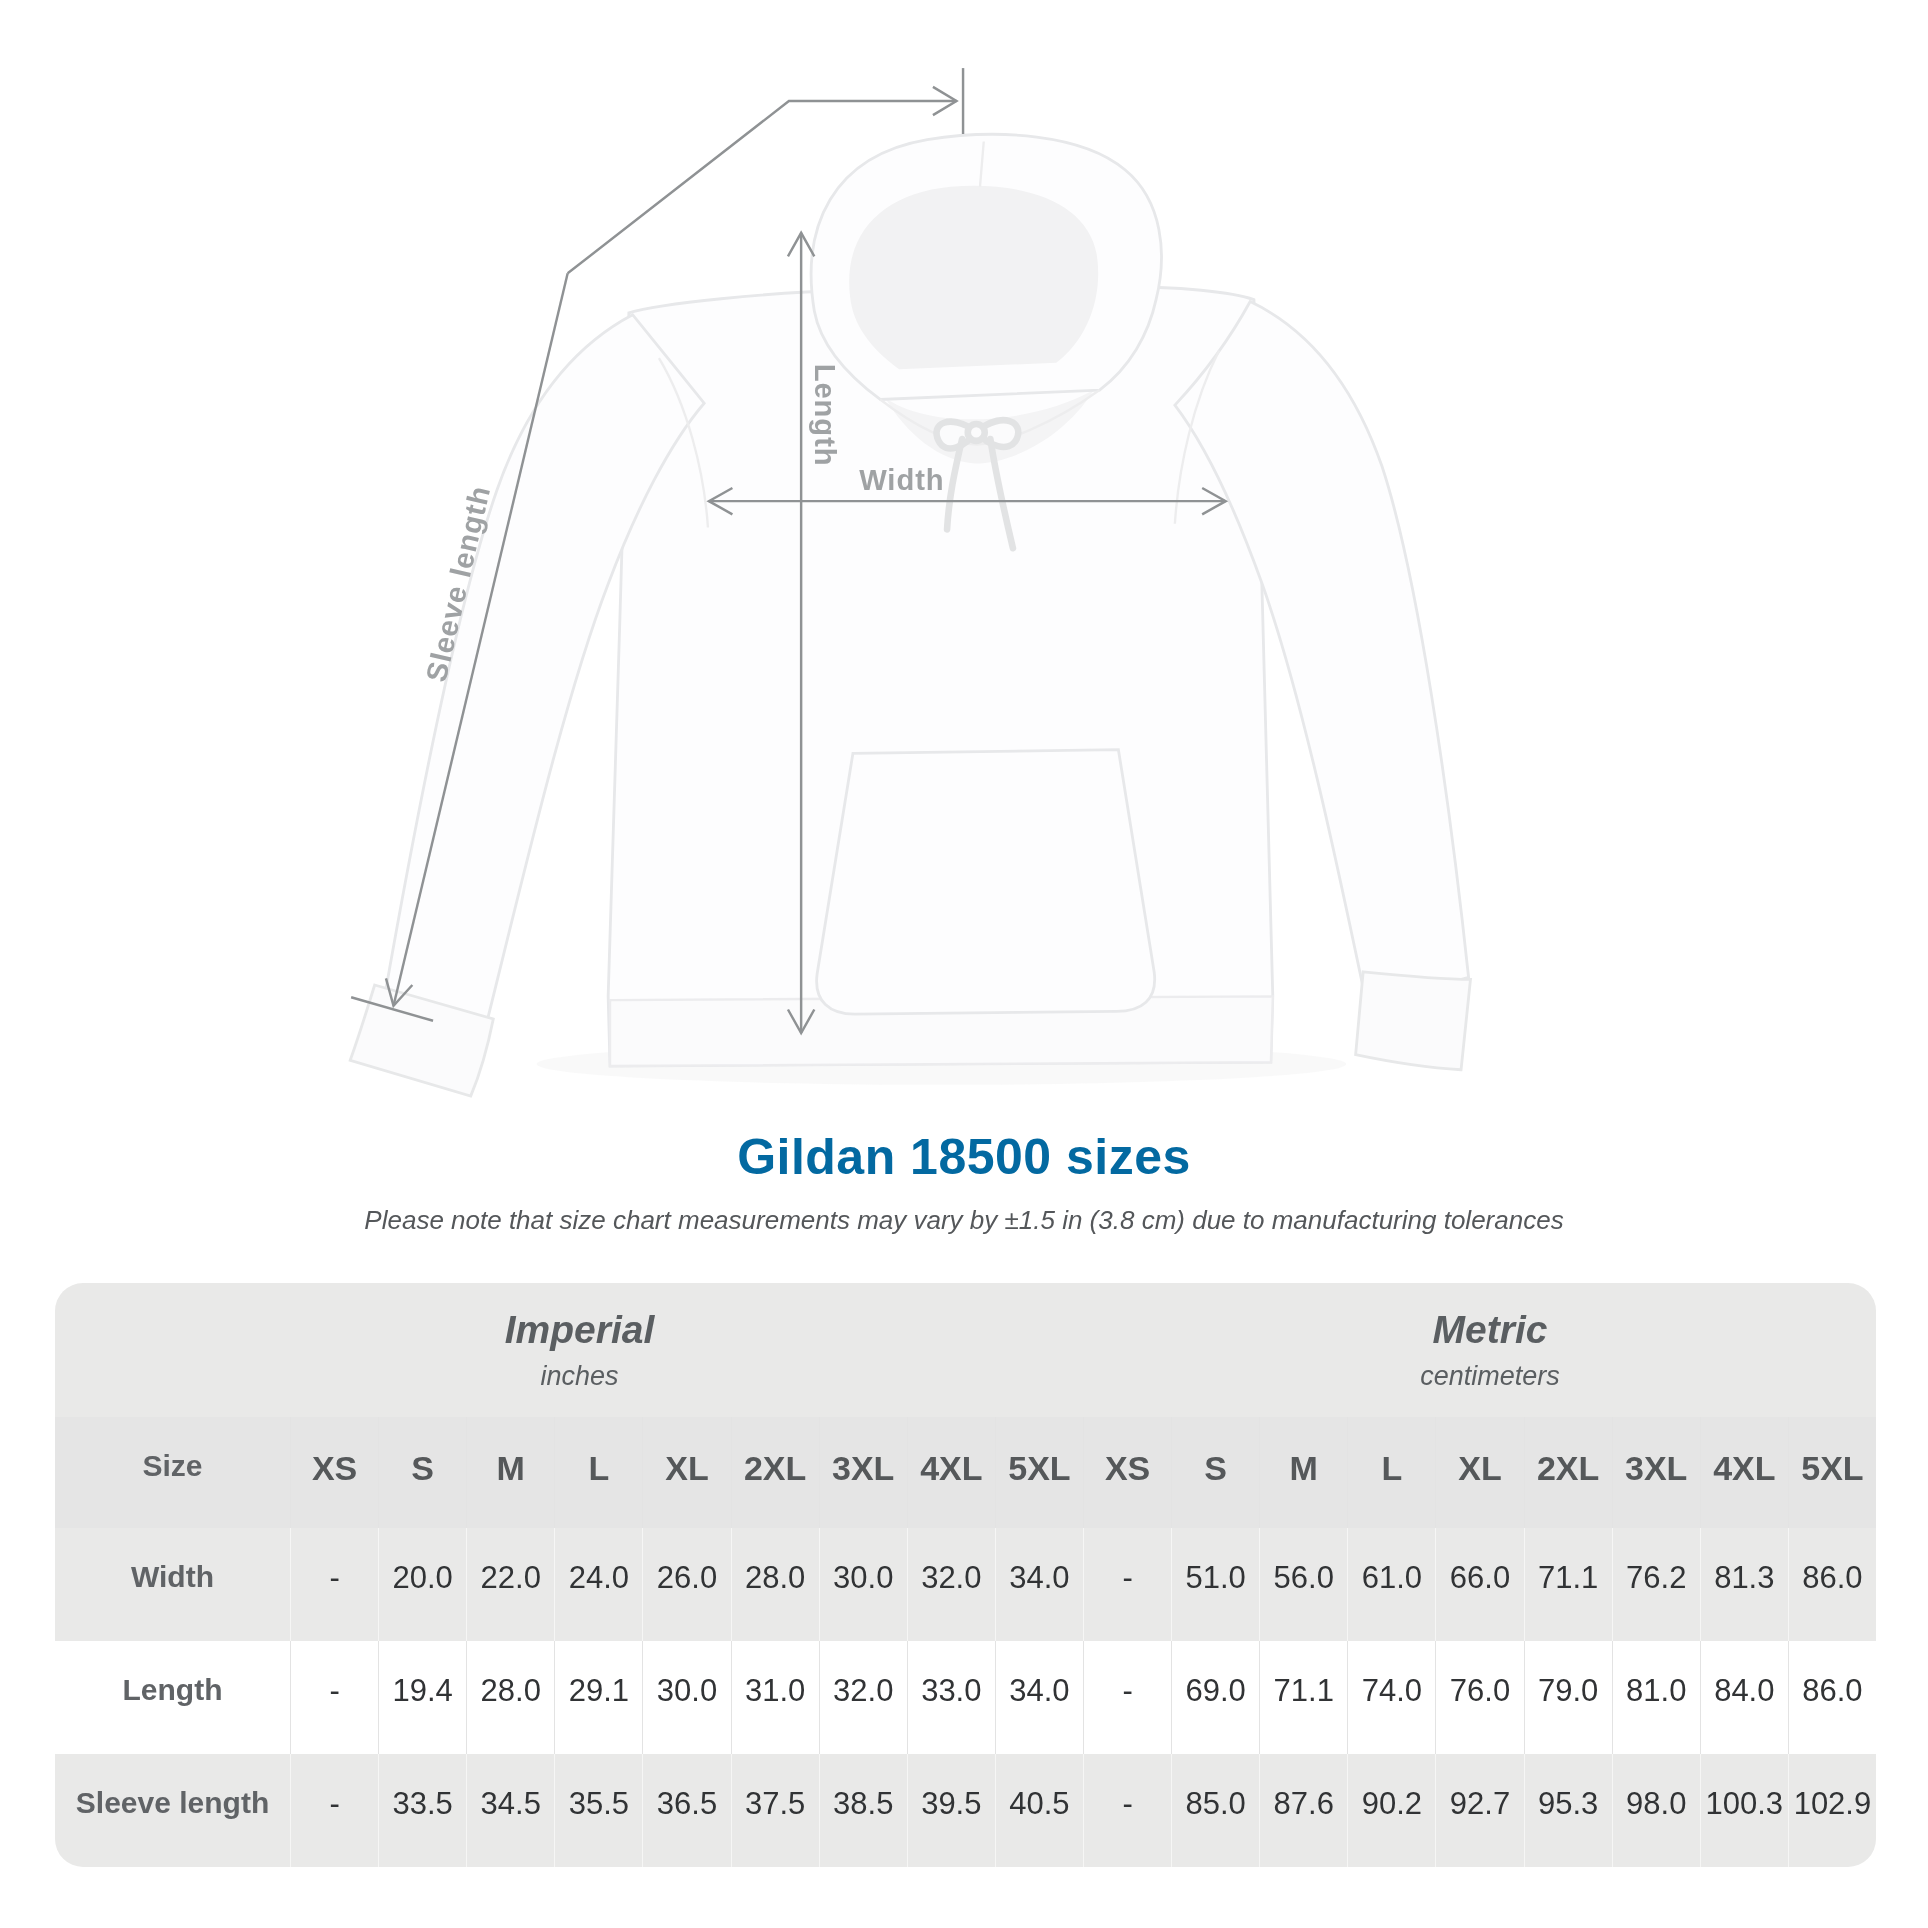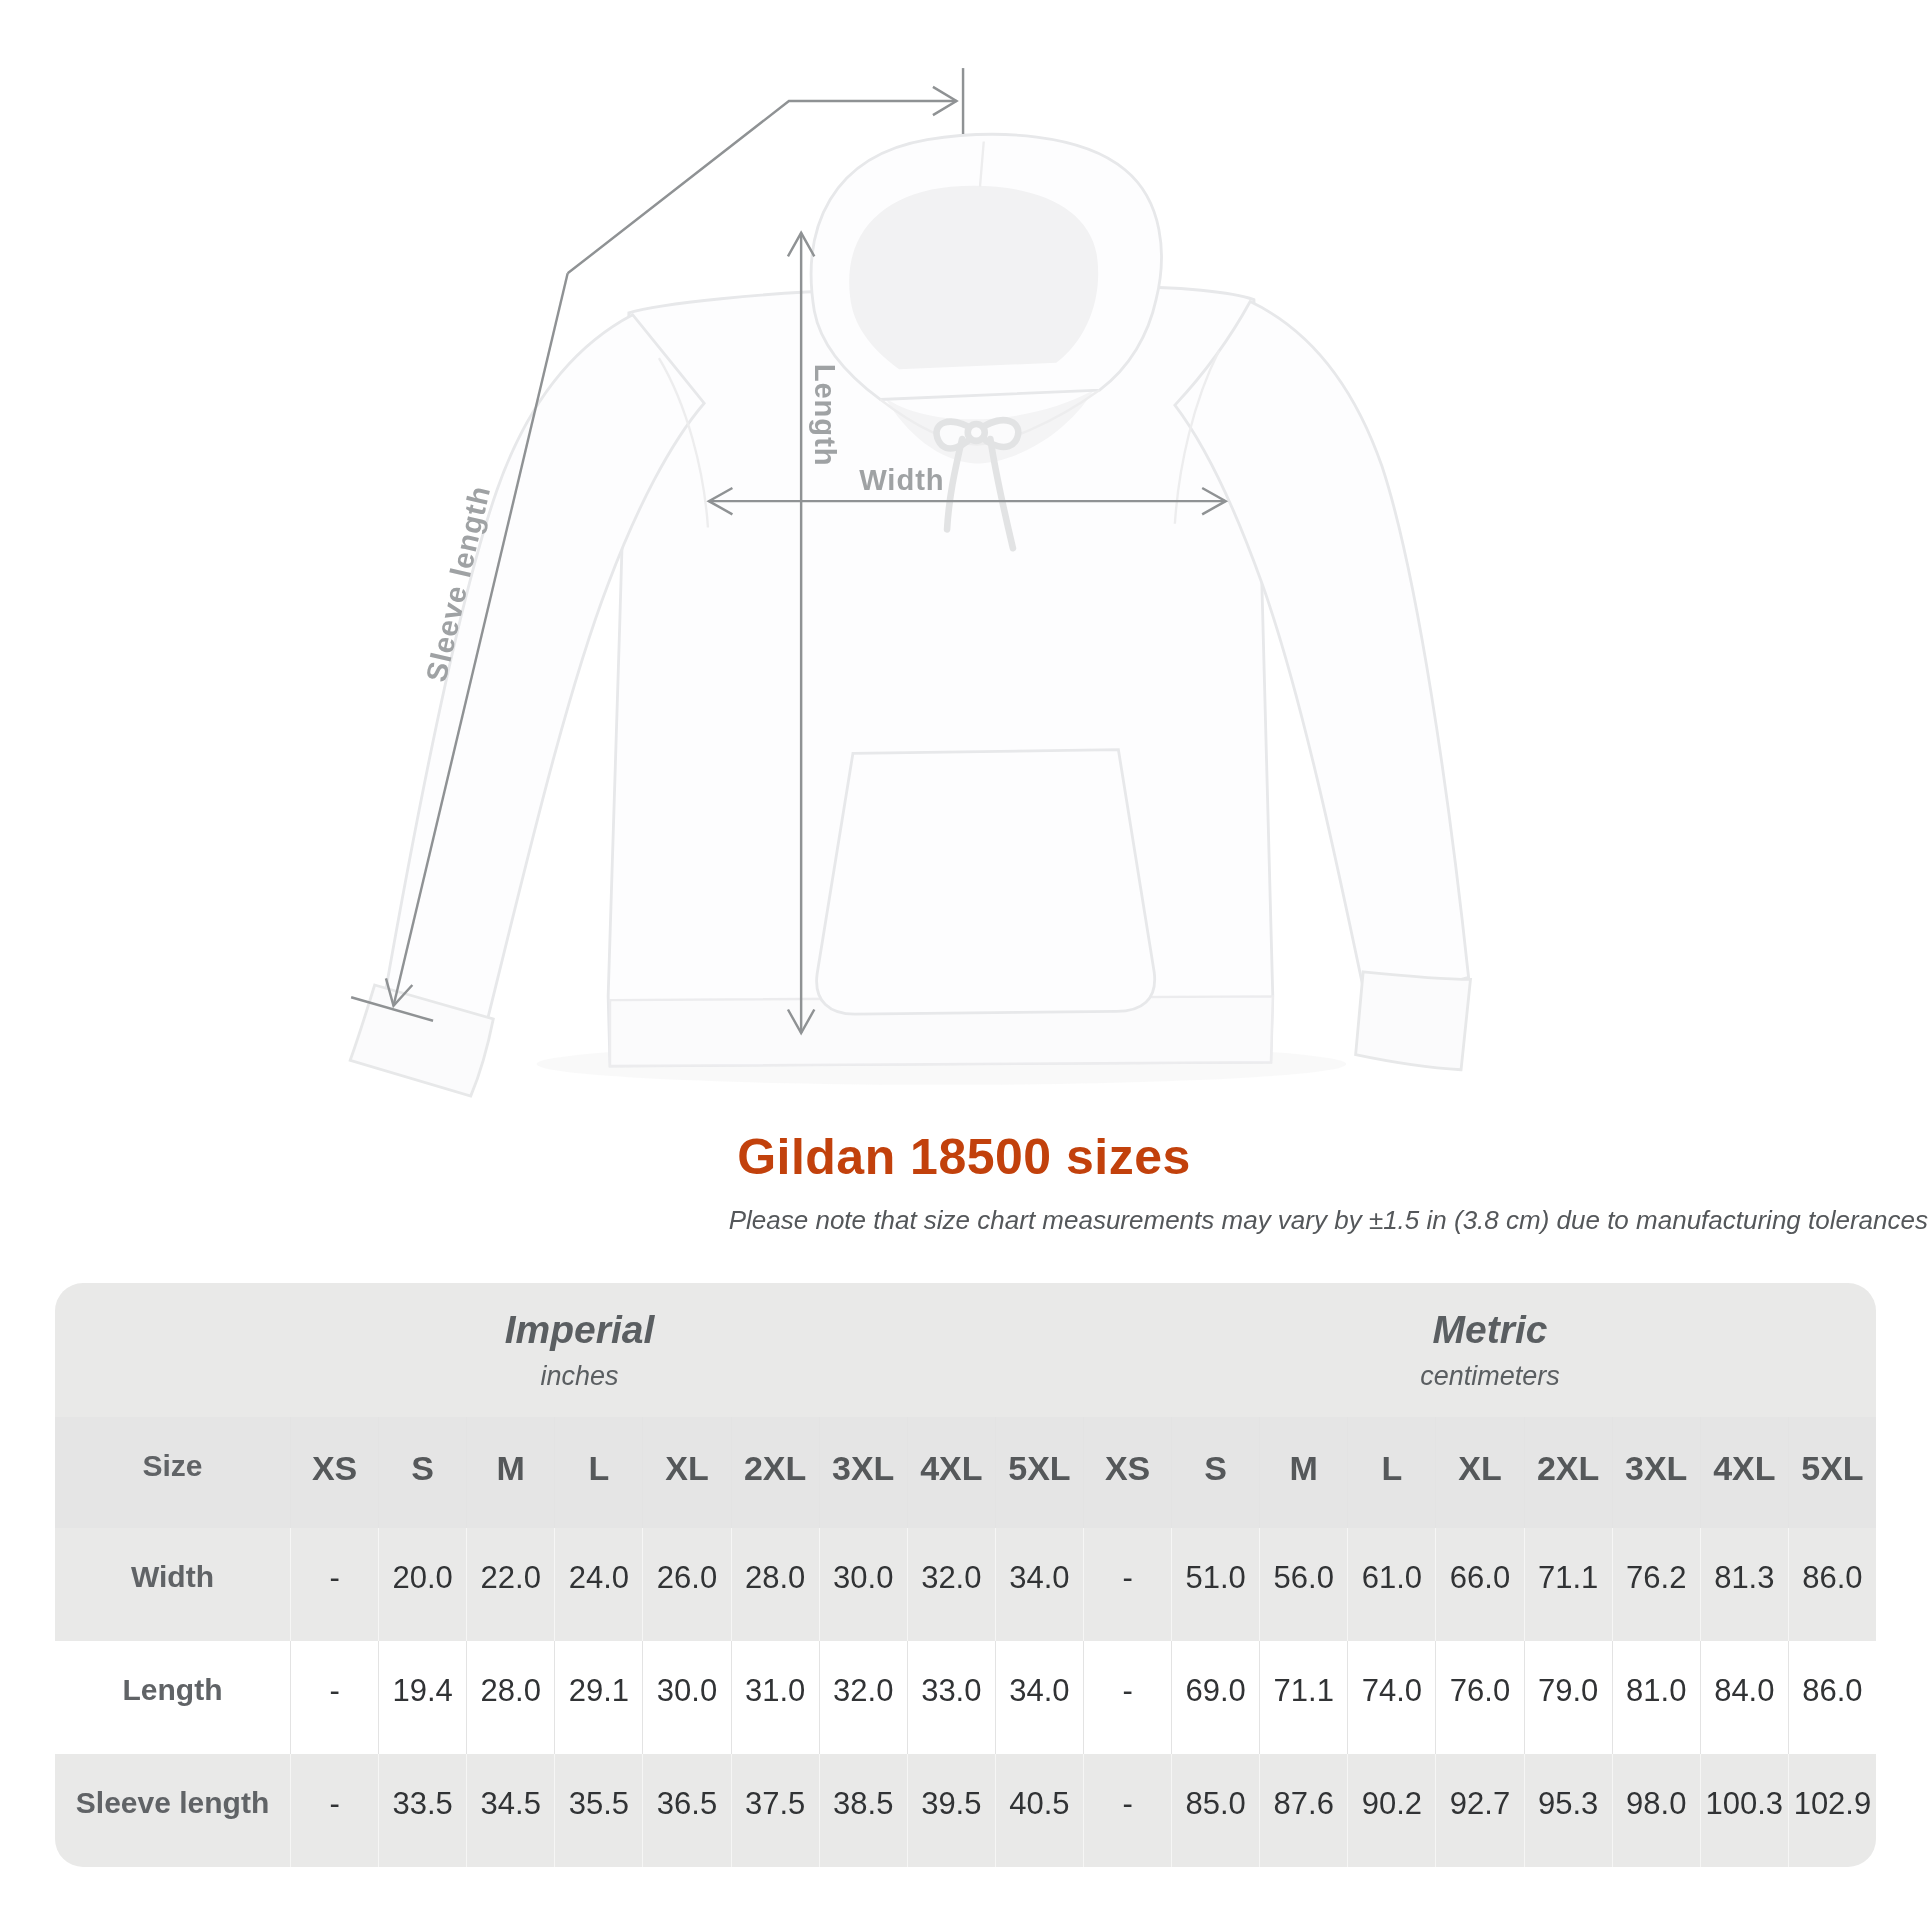--- a/index.html
+++ b/index.html
@@ -14,22 +14,22 @@
   }
   html,body{margin:0;padding:0;}
   body{
     width:1928px;height:1928px;position:relative;background:#ffffff;
     font-family:"Liberation Sans", sans-serif;overflow:hidden;
   }
   .diagram{position:absolute;left:0;top:0;width:1928px;height:1135px;}
   .diagram svg{display:block;width:100%;height:100%;}
 
   .heading{position:absolute;left:0;top:1128px;width:1928px;text-align:center;}
-  .title{font-size:50px;font-weight:700;color:#c2410c;margin:0 0 19px 0;letter-spacing:0.5px;}
-  .subtitle{font-size:26px;font-style:italic;color:#54575a;margin:0;text-align:right;}
+  .title{font-size:50px;font-weight:700;color:#0369a1;margin:0 0 19px 0;letter-spacing:0.5px;}
+  .subtitle{font-size:26px;font-style:italic;color:#54575a;margin:0;}
 
   .size-table{
     position:absolute;left:55px;top:1283px;width:1821px;
     border-radius:28px;overflow:hidden;
   }
   .band{position:relative;height:134px;background:var(--band-gray);}
   .band .half{position:absolute;top:0;height:100%;display:flex;flex-direction:column;align-items:center;justify-content:center;}
   .band .half.imperial{left:0;width:1049px;}
   .band .half.metric{left:1049px;right:0;}
   .band .big{font-size:39px;font-weight:700;font-style:italic;color:#5a5e61;line-height:1.15;}

